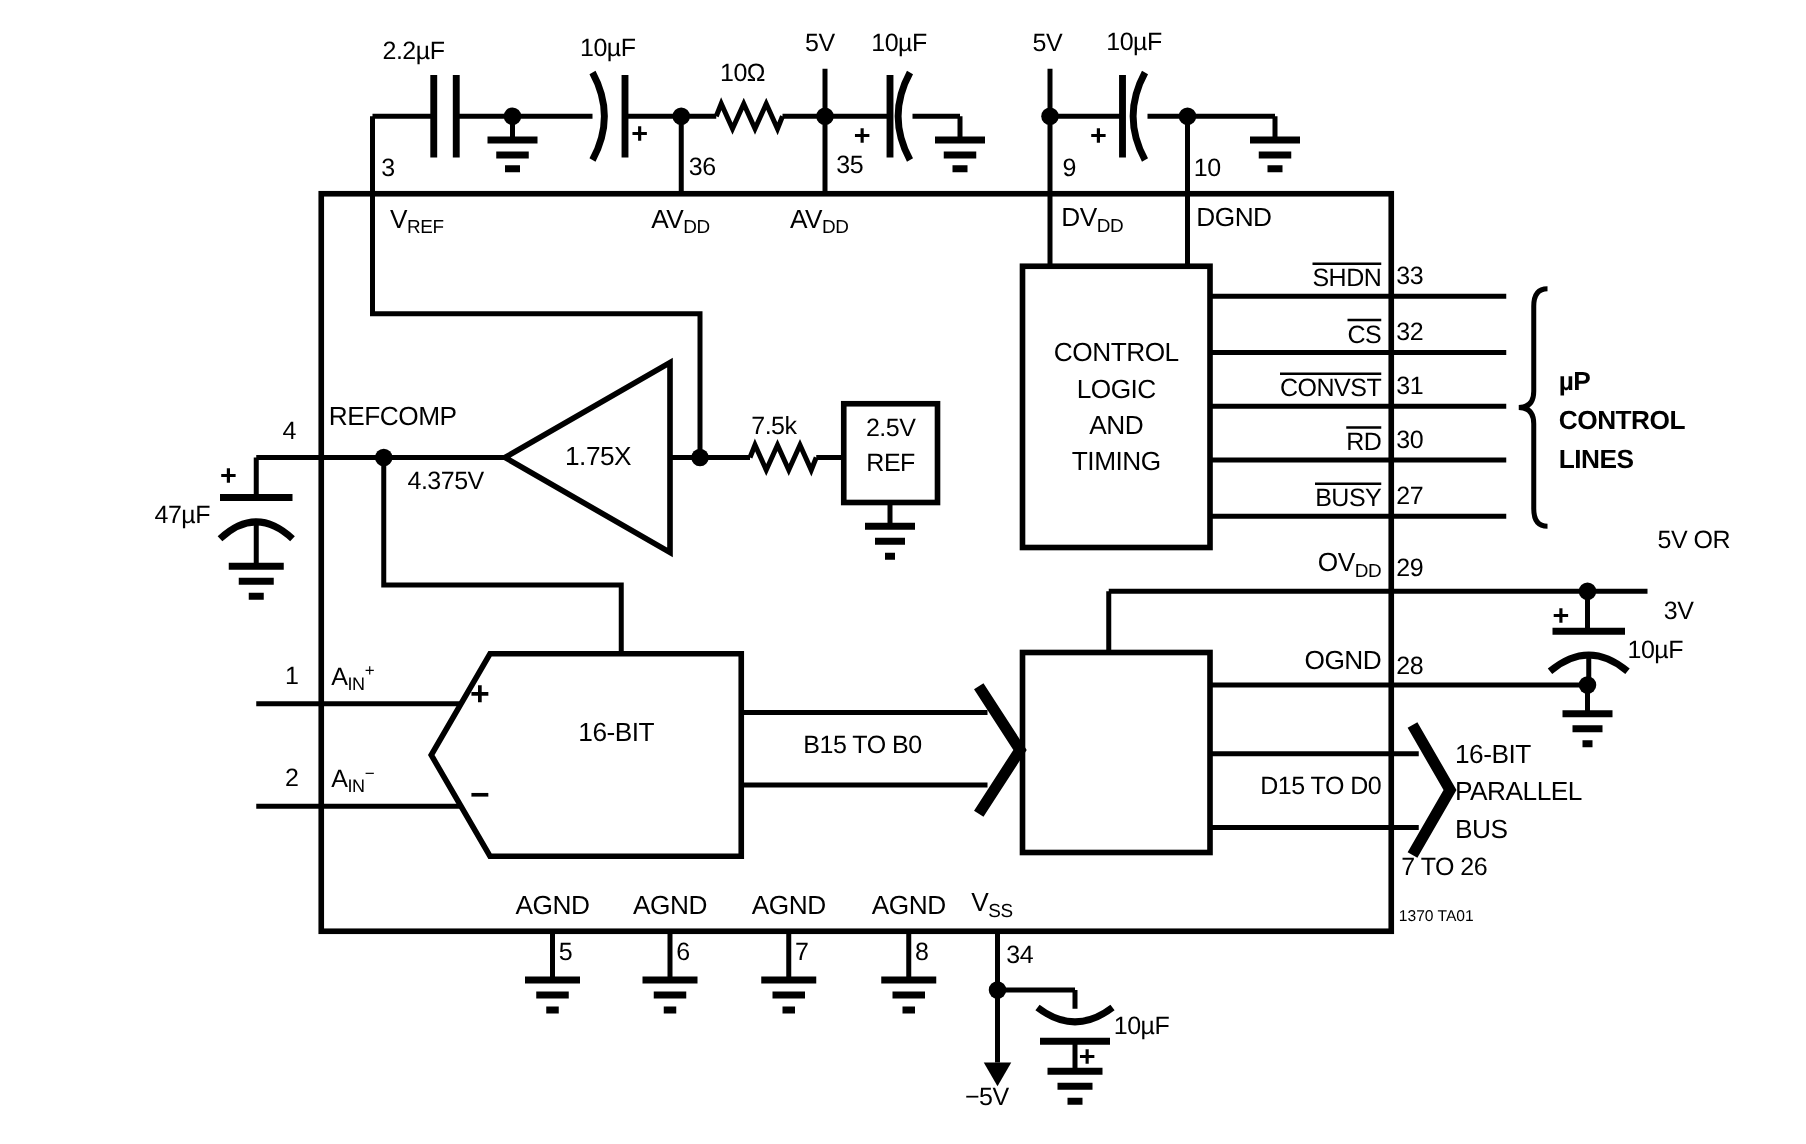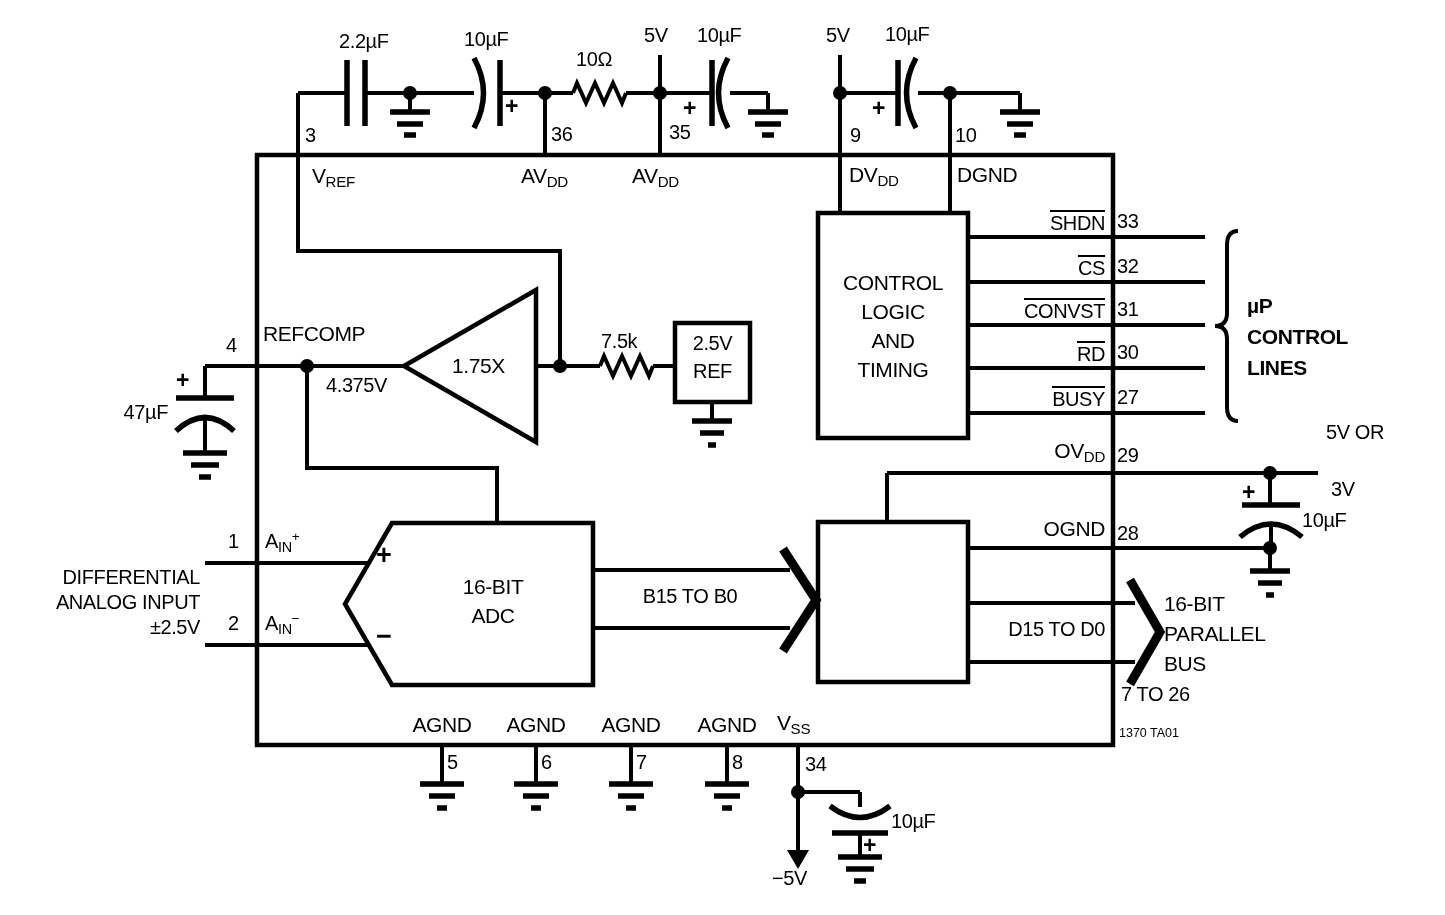--- a/index.html
+++ b/index.html
@@ -91,21 +91,21 @@
         <circle cx="950" cy="93" r="7"></circle>
       <circle cx="307" cy="366" r="7"></circle>
         <circle cx="560" cy="366" r="7"></circle>
       <circle cx="1270" cy="473" r="7"></circle>
         <circle cx="1270" cy="548" r="7"></circle>
       <circle cx="798" cy="792" r="7"></circle>
       <polygon points="787,850 809,850 798,869"></polygon>
     </g>
   </svg>
 
-  <div class="lbl" style="left:339px;top:31px">2.2µF</div>
+  <div class="lbl" style="left:306px;top:31px">2.2µF</div>
   <div class="lbl" style="left:464px;top:29px">10µF</div>
   <div class="lbl plus" style="left:505px;top:94px">+</div>
   <div class="lbl" style="left:576px;top:49px">10Ω</div>
   <div class="lbl" style="left:644px;top:25px">5V</div>
   <div class="lbl" style="left:697px;top:25px">10µF</div>
   <div class="lbl plus" style="left:683px;top:96px">+</div>
   <div class="lbl" style="left:305px;top:125px">3</div>
   <div class="lbl" style="left:551px;top:124px">36</div>
   <div class="lbl" style="left:669px;top:122px">35</div>
   <div class="lbl big" style="left:312px;top:165px"><span>V</span><sub>REF</sub></div>
@@ -160,30 +160,24 @@
   <div class="lbl" style="left:326px;top:375px">4.375V</div>
   <div class="lbl big" style="left:452px;top:355px">1.75X</div>
   <div class="lbl" style="left:601px;top:331px">7.5k</div>
   <div class="lbl ctr lh28" style="left:675px;top:329px;width:75px">
     <div>2.5V</div>
     <div>REF</div>
   </div>
 
   <div class="lbl big ctr lh29" style="left:393px;top:572px;width:200px">
     <div>16-BIT</div>
-    <div>ADC</div>
   </div>
   <div class="lbl huge" style="left:376px;top:541px">+</div>
   <div class="lbl huge" style="left:376px;top:622px">−</div>
 
-  <div class="lbl ra lh25" style="right:1245px;top:565px;text-align:right">
-    <div>DIFFERENTIAL</div>
-    <div>ANALOG INPUT</div>
-    <div>±2.5V</div>
-  </div>
   <div class="lbl" style="left:228px;top:531px">1</div>
   <div class="lbl" style="left:265px;top:530px"><span>A</span><sub>IN</sub><sup>+</sup></div>
   <div class="lbl" style="left:228px;top:613px">2</div>
   <div class="lbl" style="left:265px;top:612px"><span>A</span><sub>IN</sub><sup>−</sup></div>
 
   <div class="lbl ctr" style="left:620px;top:586px;width:140px">B15 TO B0</div>
   <div class="lbl ra" style="right:340px;top:619px">D15 TO D0</div>
   <div class="lbl big lh30" style="left:1164px;top:589px">
     <div>16-BIT</div>
     <div>PARALLEL</div>

